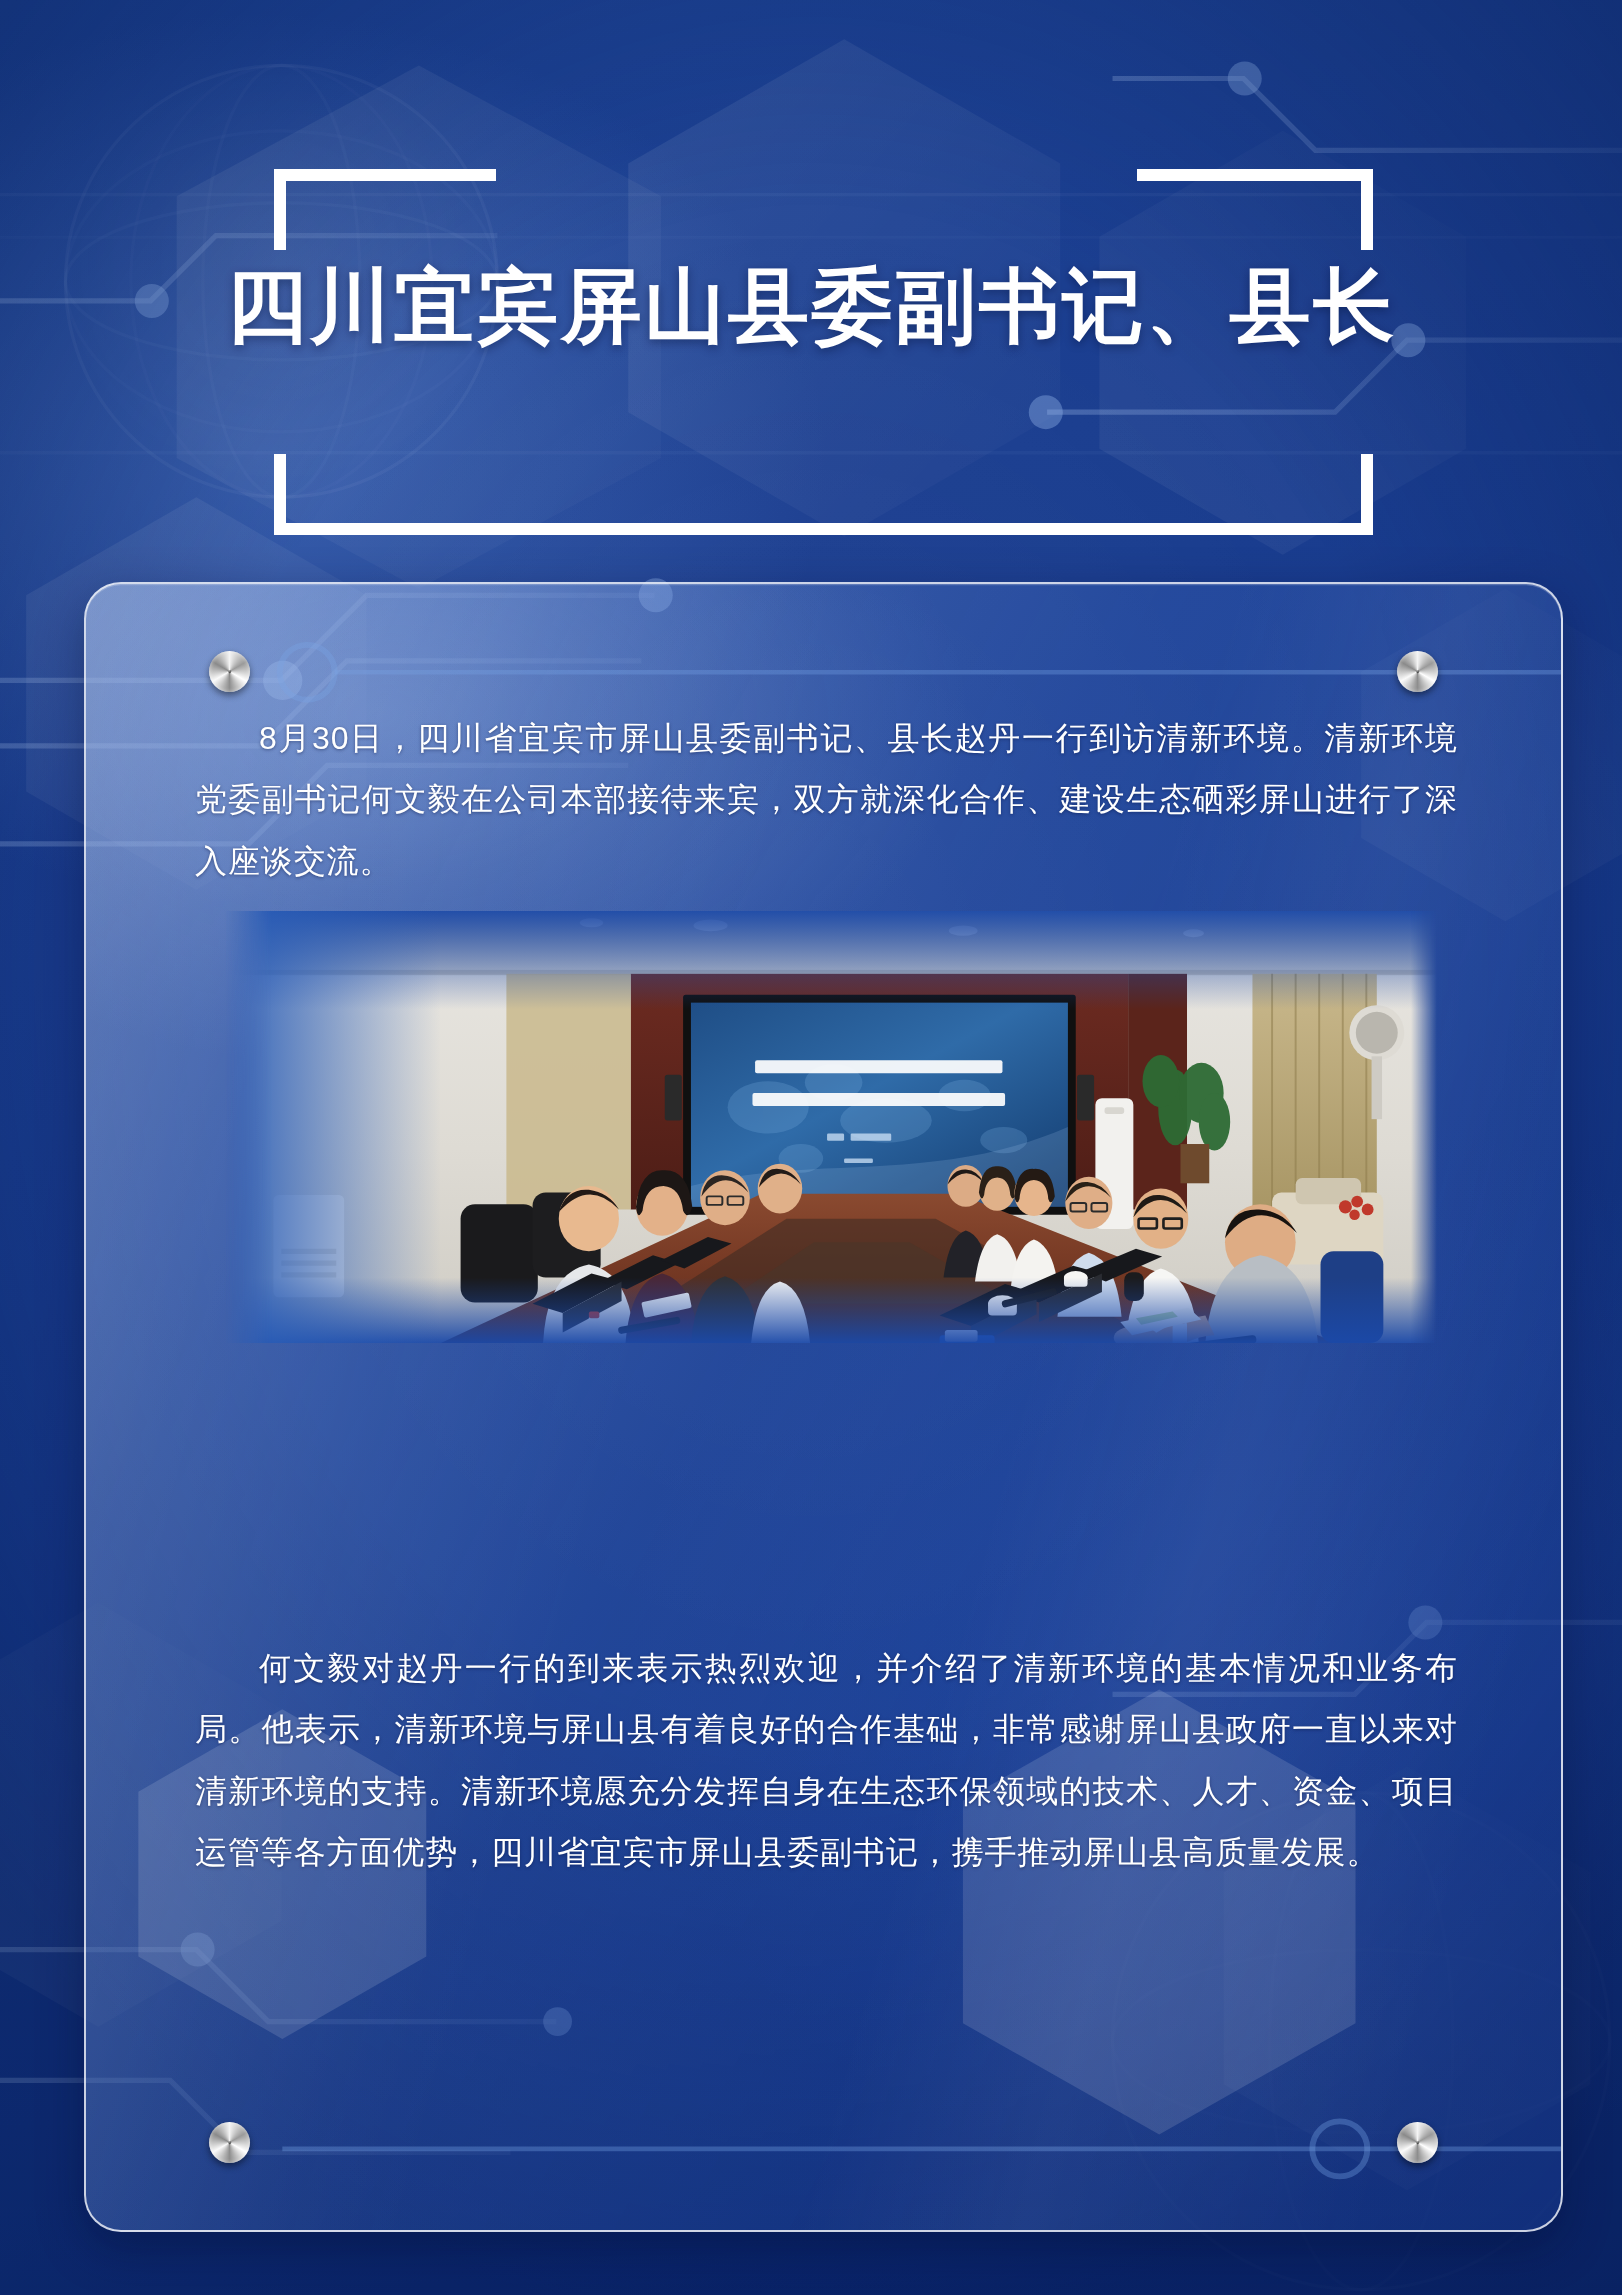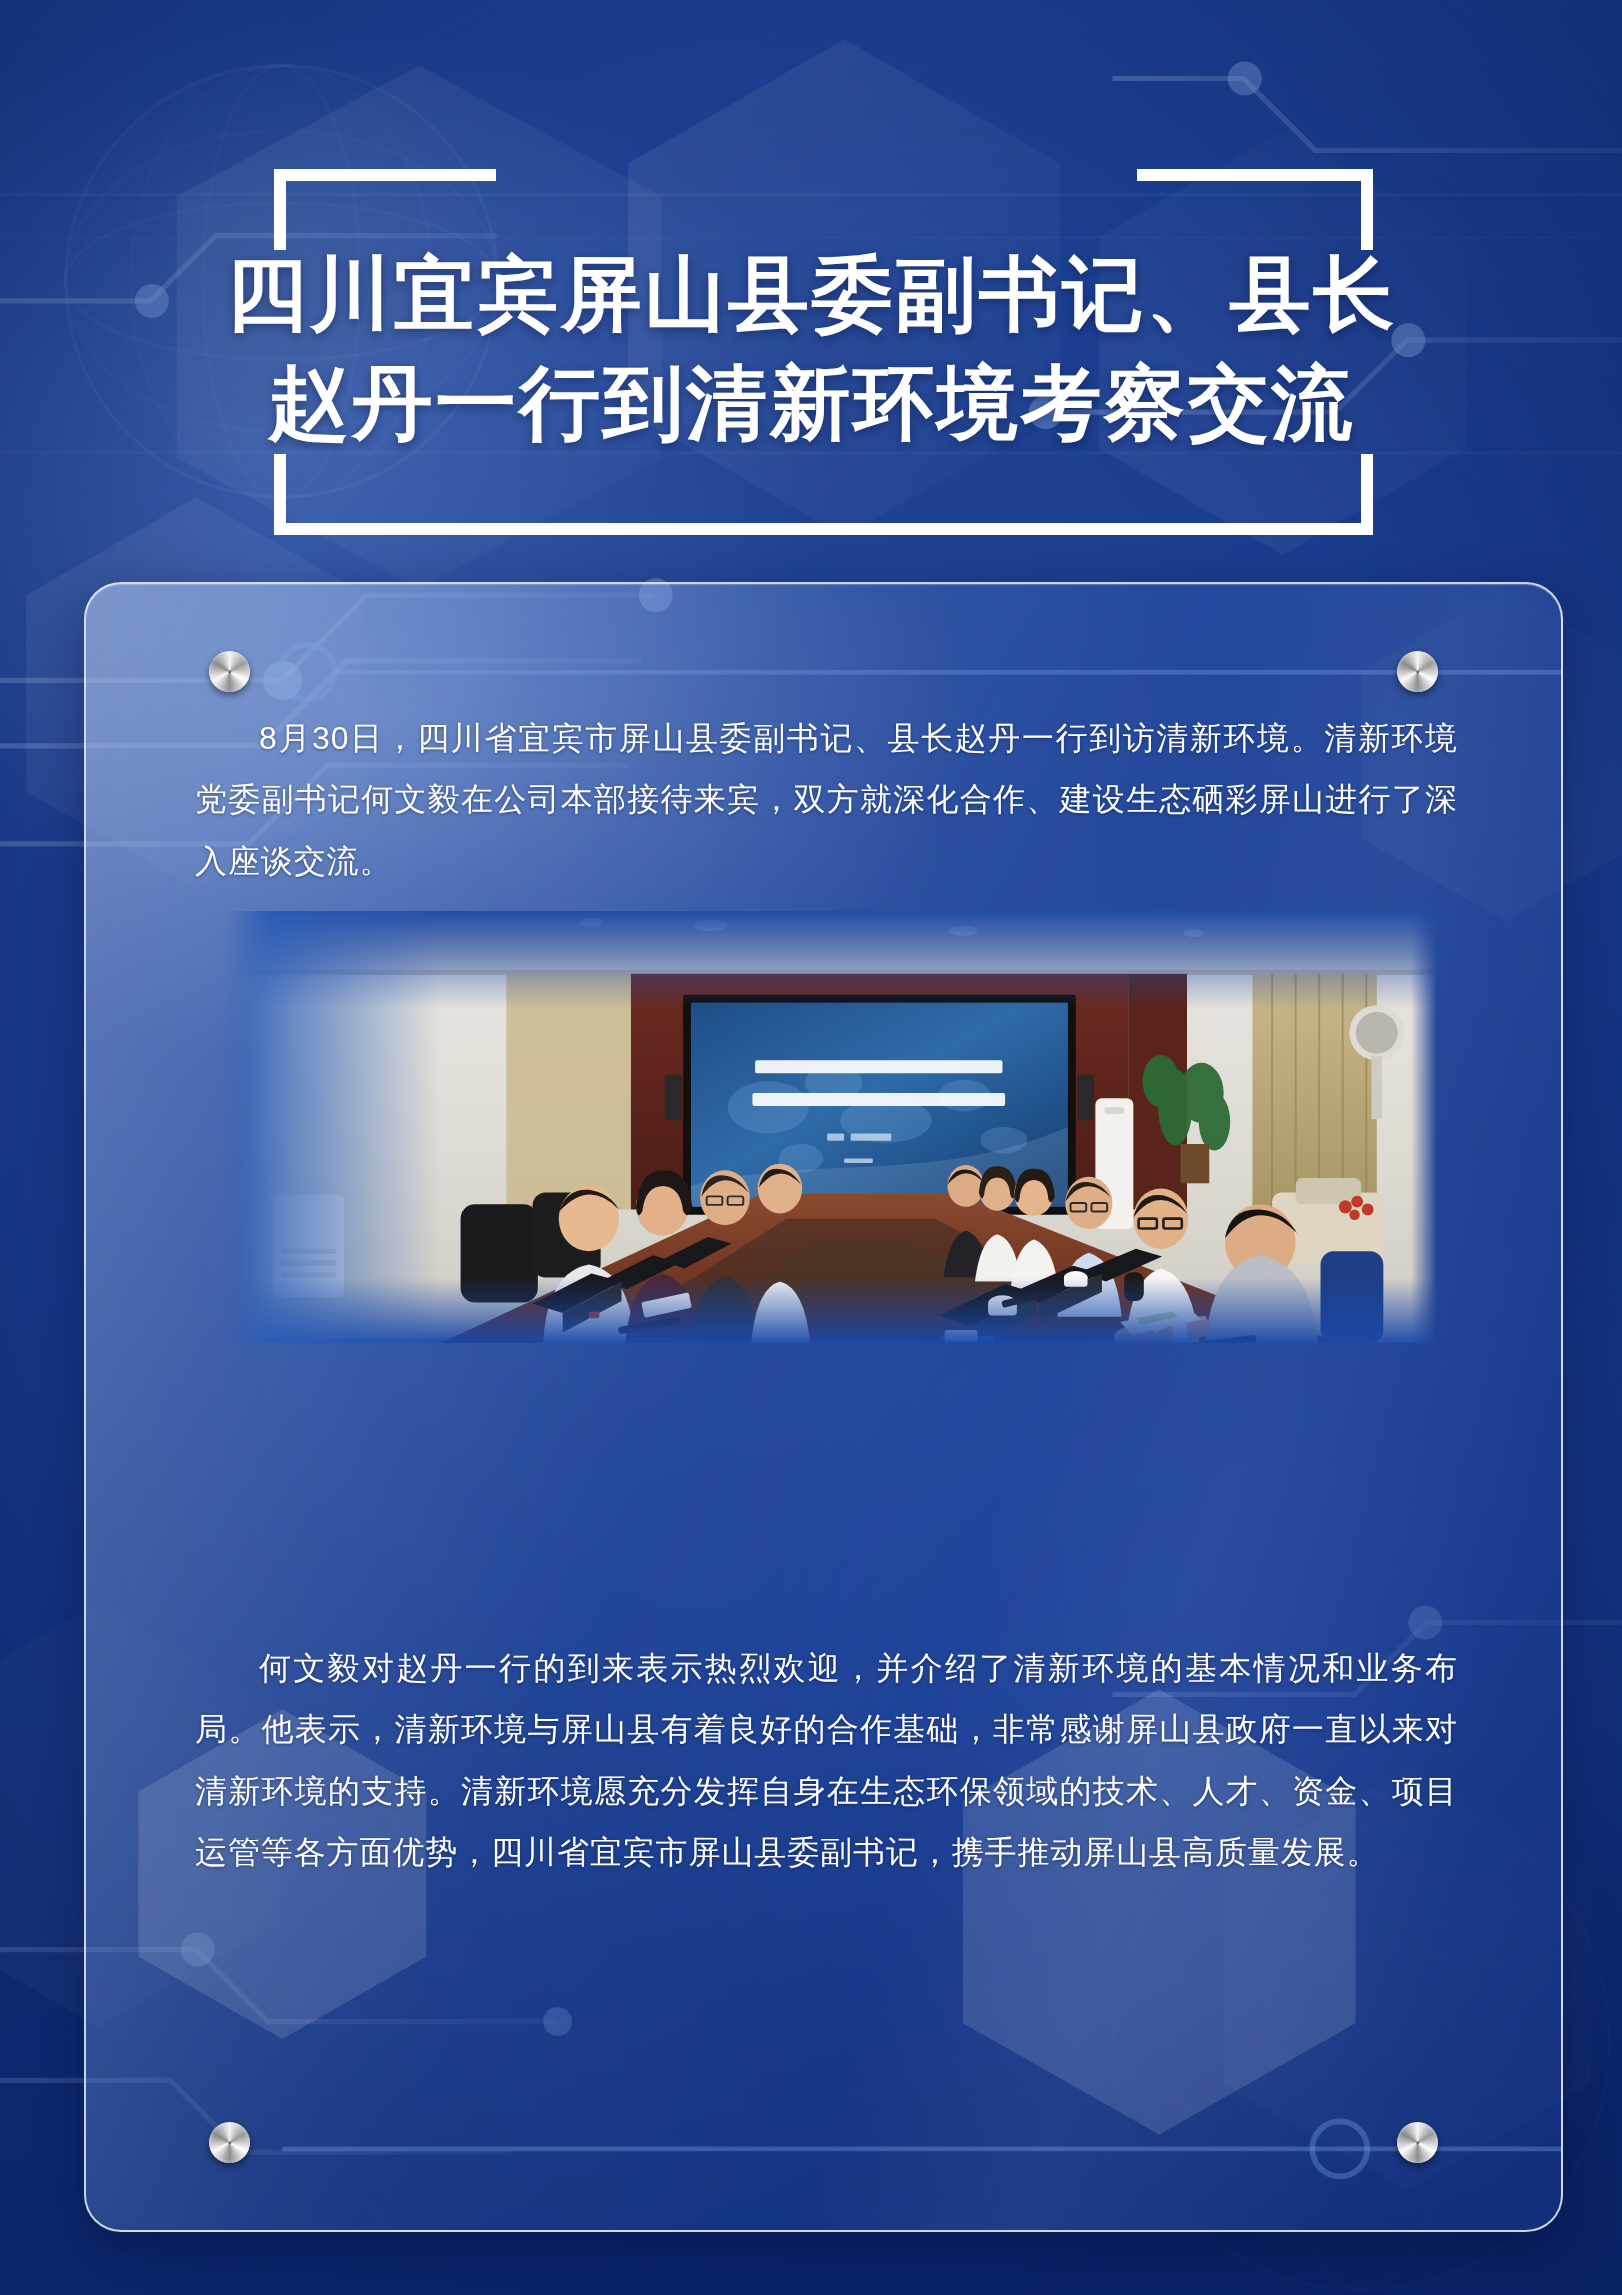--- a/index.html
+++ b/index.html
@@ -26,21 +26,21 @@
   .header{position:absolute;left:0;top:0;width:1623px;height:576px;}
   .bracket{position:absolute;left:274px;top:169px;width:1099px;height:366px;}
   .br-tl{position:absolute;left:0;top:0;width:222px;height:12.4px;background:#fff;}
   .br-tl2{position:absolute;left:0;top:0;width:12.4px;height:81px;background:#fff;}
   .br-tr{position:absolute;right:0;top:0;width:236px;height:12.4px;background:#fff;}
   .br-tr2{position:absolute;right:0;top:0;width:12.4px;height:81px;background:#fff;}
   .br-bot{position:absolute;left:0;bottom:0;width:1099px;height:12.4px;background:#fff;}
   .br-bl2{position:absolute;left:0;bottom:0;width:12.4px;height:81px;background:#fff;}
   .br-brr2{position:absolute;right:0;bottom:0;width:12.4px;height:81px;background:#fff;}
 
-  .title-wrap{position:absolute;left:0;top:240px;width:1623px;text-align:center;}
+  .title-wrap{position:absolute;left:0;top:252px;width:1623px;text-align:center;}
   .title-line{
     color:#fff;font-weight:bold;font-size:81px;line-height:1.34;
     letter-spacing:2.6px;
     font-family:"Liberation Sans","DejaVu Sans",sans-serif;
     text-shadow:0 3.3px 9.2px rgba(0,12,50,.40);
     white-space:nowrap;
   }
 
   
   .card{
@@ -197,21 +197,20 @@
     <div class="br-tl2"></div>
     <div class="br-tr"></div>
     <div class="br-tr2"></div>
     <div class="br-bot"></div>
     <div class="br-bl2"></div>
     <div class="br-brr2"></div>
   </div>
 
   <div class="title-wrap">
     <div class="title-line">四川宜宾屏山县委副书记、县长</div>
-    <div class="title-line">赵丹一行到清新环境考察交流</div>
   </div>
 </div>
 
 <div class="card">
   <div class="card-glass"></div>
 
   <svg class="card-circuit" viewBox="0 0 2254 2516" preserveAspectRatio="none">
     <g fill="none" stroke="#6f9ae0" stroke-opacity="0.38" stroke-width="7">
       <path d="M380,135 L2254,135"></path>
       <path d="M2254,2392 L300,2392"></path>

